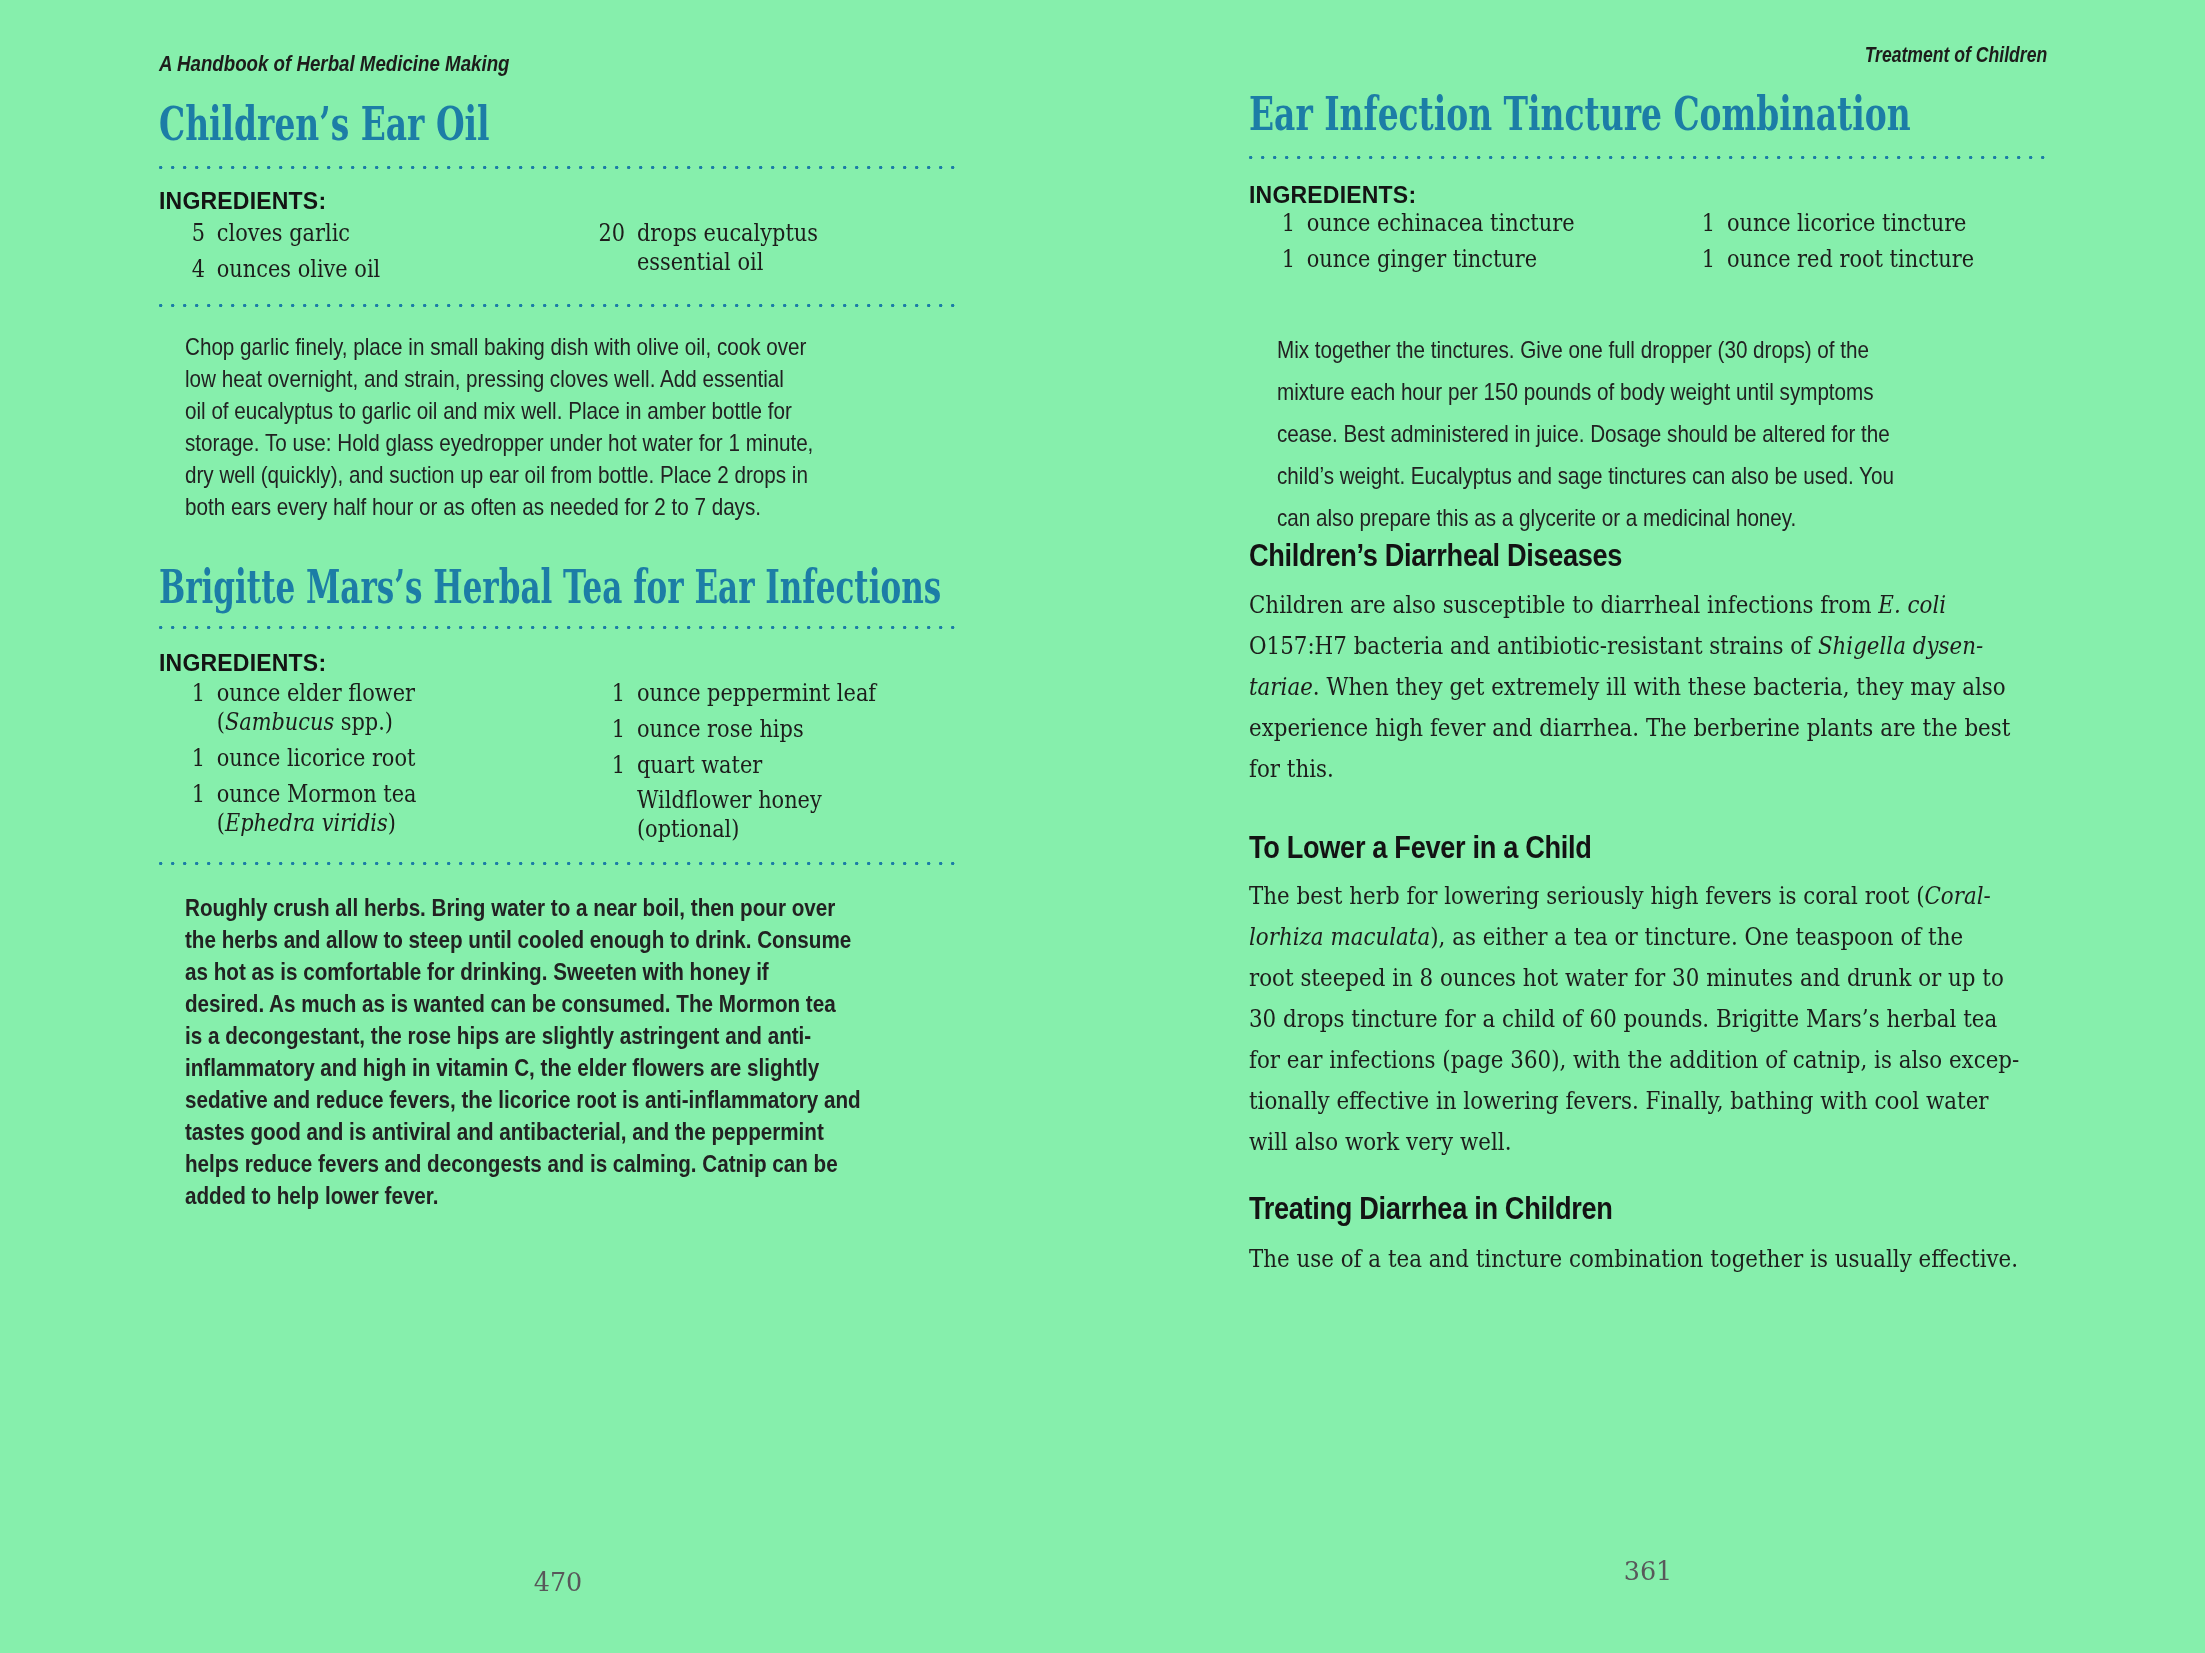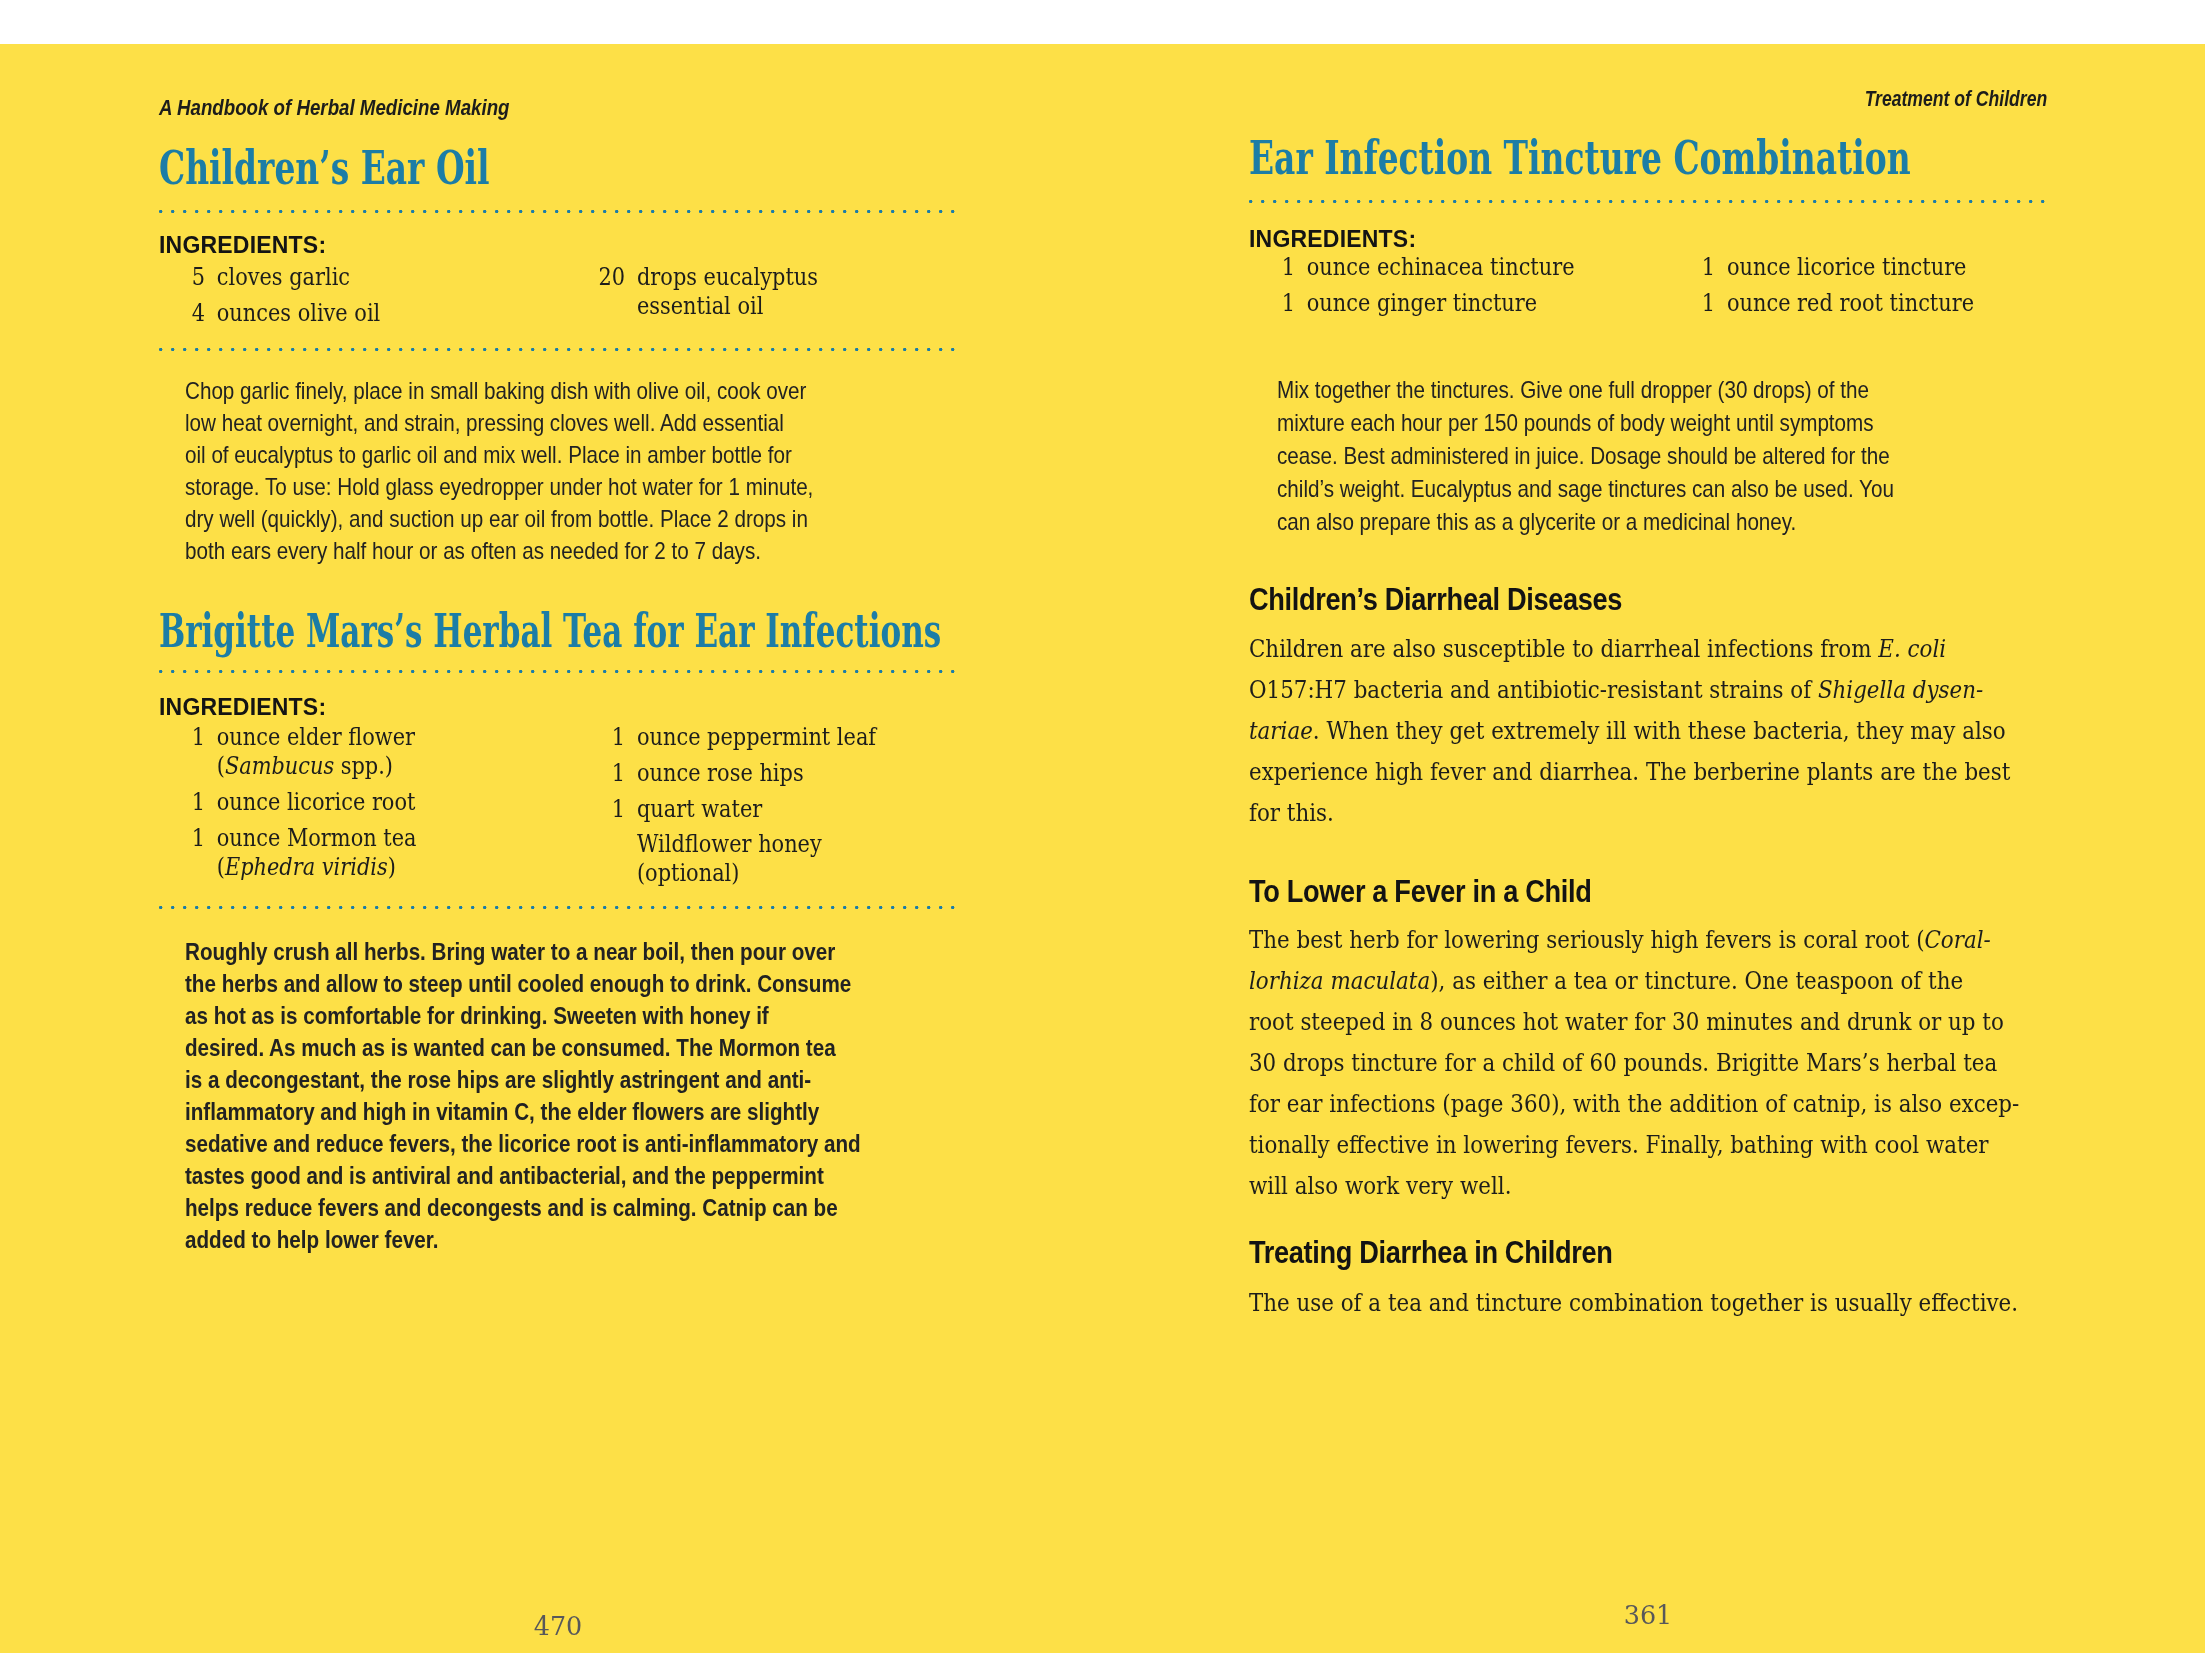--- a/index.html
+++ b/index.html
@@ -1,19 +1,19 @@
 <!DOCTYPE html>
 <html style="font-size:13.6px"><head>
 <meta charset="utf-8">
 <style>
   html,body{margin:0;padding:0;}
   body{width:2205px;height:1654px;background:#ffffff;position:relative;
        font-family:"Liberation Sans",sans-serif;color:#1d1d1b;}
   .abs{position:absolute;}
-  .spread{position:absolute;inset:0;background:#fde047;margin-top:44px;}
+  .spread{position:absolute;inset:0;background:#86efac;}
 
   
   .run-hdr{font:italic 700 22px "Liberation Sans",sans-serif;color:#1d1d1b;white-space:nowrap;}
   .rh-l{display:inline-block;transform:scaleX(0.85);transform-origin:0 50%;}
   .rh-r{display:inline-block;transform:scaleX(0.80);transform-origin:100% 50%;}
   .hdr-right-box{width:798px;text-align:right;}
 
   
   .title{font:700 47px "DejaVu Serif",serif;color:#1c7da6;line-height:1;white-space:nowrap;}
   .tspan{display:inline-block;white-space:nowrap;transform-origin:0 60%;}
@@ -31,21 +31,21 @@
             font:24px "DejaVu Serif",serif;color:#1d1d1b;line-height:29px;}
   .ing-cols{display:flex;}
   .ing-col1{width:483px;flex:0 0 auto;}
   .ing-col2{flex:1 1 auto;}
   .ing-row{display:flex;padding-left:6.8px;margin-bottom:6.8px;}
   .qty{width:46px;flex:0 0 auto;text-align:right;margin-right:13.6px;}
   .ing-text{display:block;}
 
   
   .sans-para{font:24px "Liberation Sans",sans-serif;color:#222222;line-height:32px;}
-  .lh39{line-height:33px;}
+  .lh39{line-height:42px;}
   .cx86{display:inline-block;white-space:nowrap;transform:scaleX(0.86);transform-origin:0 0;}
 
   
   .h2{font:700 32px "Liberation Sans",sans-serif;color:#131313;line-height:1.1;white-space:nowrap;}
   .hspan{display:inline-block;white-space:nowrap;transform:scaleX(0.85);transform-origin:0 50%;letter-spacing:-0.4px;}
   .serif-para{font:24.6px "DejaVu Serif",serif;color:#1d1d1b;line-height:41px;}
   .cx87{display:inline-block;white-space:nowrap;transform:scaleX(0.87);transform-origin:0 0;}
 
   .pagenum{font:25.4px "DejaVu Serif",serif;color:#58585a;width:798px;text-align:center;}
   i{font-style:italic;}

